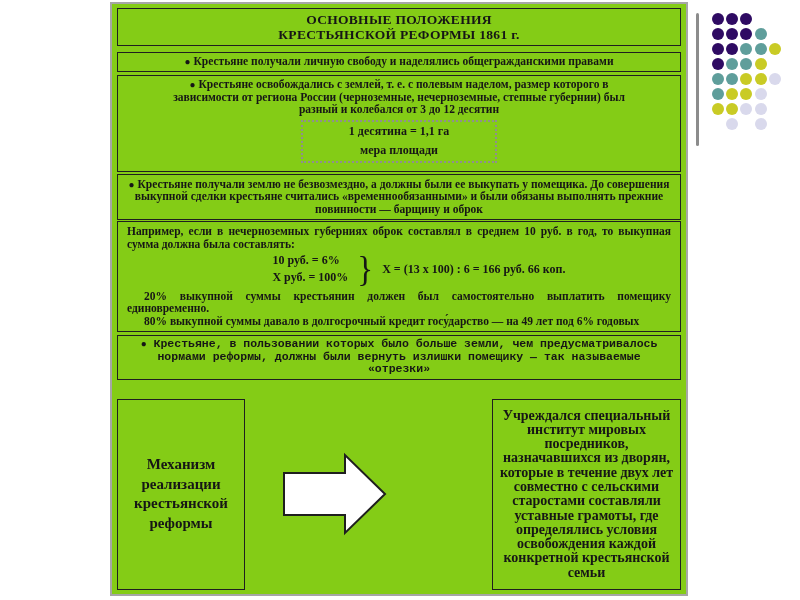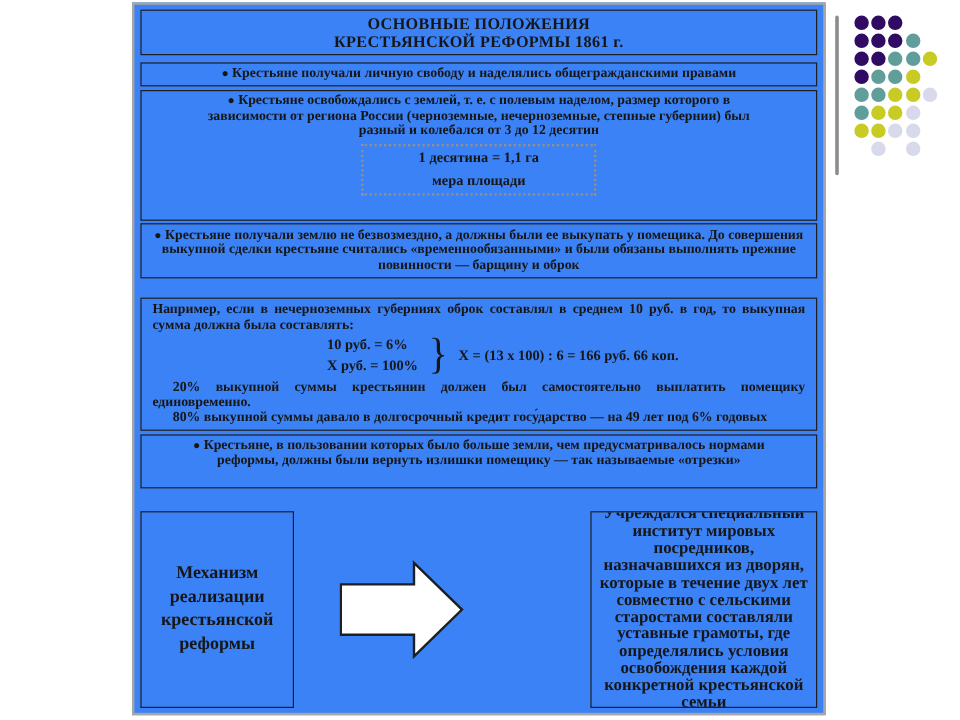--- a/index.html
+++ b/index.html
@@ -5,50 +5,50 @@
   * { box-sizing: border-box; margin: 0; padding: 0; }
   html,body { background:#fff; }
   .slide {
     position: relative; width: 800px; height: 600px; background:#fff;
     font-family: "Liberation Serif", "DejaVu Serif", serif;
     color:#161616; overflow:hidden;
   }
   
   .scan {
     position:absolute; left:110px; top:2px; width:578px; height:594px;
-    border:2px solid #a6a6a6; background:#3b82f6;
+    border:2px solid #a6a6a6; background:#84cc16;
     padding:4px 5px; display:flex; flex-direction:column; overflow:hidden;justify-content:center;
   }
   .tbox {
     border:1.6px solid #1f1f1f; font-weight:bold; text-align:center;
     font-size:11.5px; line-height:1.08; flex-shrink:0;
   }
   .title-box { font-size:13.5px; line-height:1.12; letter-spacing:.3px; padding:3px 4px; margin-bottom:6px; }
   .title-box span { display:block; }
   .box-a { padding:2px 8px 3px; margin-bottom:3px; }
   .box-a .inner, .box-e .inner { max-width:480px; margin:0 auto; }
   .box-b { padding:2px 6px 4px; margin-bottom:2px; }
   .box-b .inner { max-width:478px; margin:0 auto; }
   .dotted-box {
-    width:196px; margin:4px auto 16px; border:2px dotted #8f8f8f;
+    width:196px; margin:4px auto 4px; border:2px dotted #8f8f8f;
     padding:3px 2px 4px; font-size:12px;
   }
   .dotted-box .eq { margin-bottom:6px; }
-  .box-c { padding:3px 8px 4px; margin-bottom:16px; }
+  .box-c { padding:3px 8px 4px; margin-bottom:1px; }
   .box-d { padding:3px 9px 4px; margin-bottom:3px; text-align:left; }
   .box-d p { text-align:justify; }
   .hang { padding-left:22px; }
   .hang .blt { margin-left:-14px; margin-right:5px; }
   .formula { display:flex; align-items:center; justify-content:center; gap:9px; margin:2px 0 3px; font-size:12px; }
   .f-ratio { text-align:left; line-height:1.45;margin-left:40px; }
   .f-brace { font-size:33px; font-weight:normal; line-height:1; transform:scaleY(1.1); }
   .f-result { font-size:12px; }
   .ind { text-indent:17px; }
   .box-e { padding:2px 8px 3px; margin-bottom:3px; }
-  .box-f { padding:2px 8px 16px; margin-bottom:19px; }
+  .box-f { padding:2px 8px 3px; margin-bottom:19px;font-family:Liberation Mono, monospace; }
   .box-f .inner { max-width:520px; margin:0 auto; }
   .blt { font-size:10px; }
   
   .bottom-row { flex:1; display:flex; align-items:stretch; min-height:86px;gap:40px; }
   .mech-box {
     width:128px; border:1.6px solid #1f1f1f; font-weight:bold; text-align:center;
     font-size:15px; line-height:1.3; display:flex; align-items:center; justify-content:center;
     padding:0 5px;
   }
   .arrow-wrap { width:104px; display:flex; align-items:center; margin-left:-2px; }

